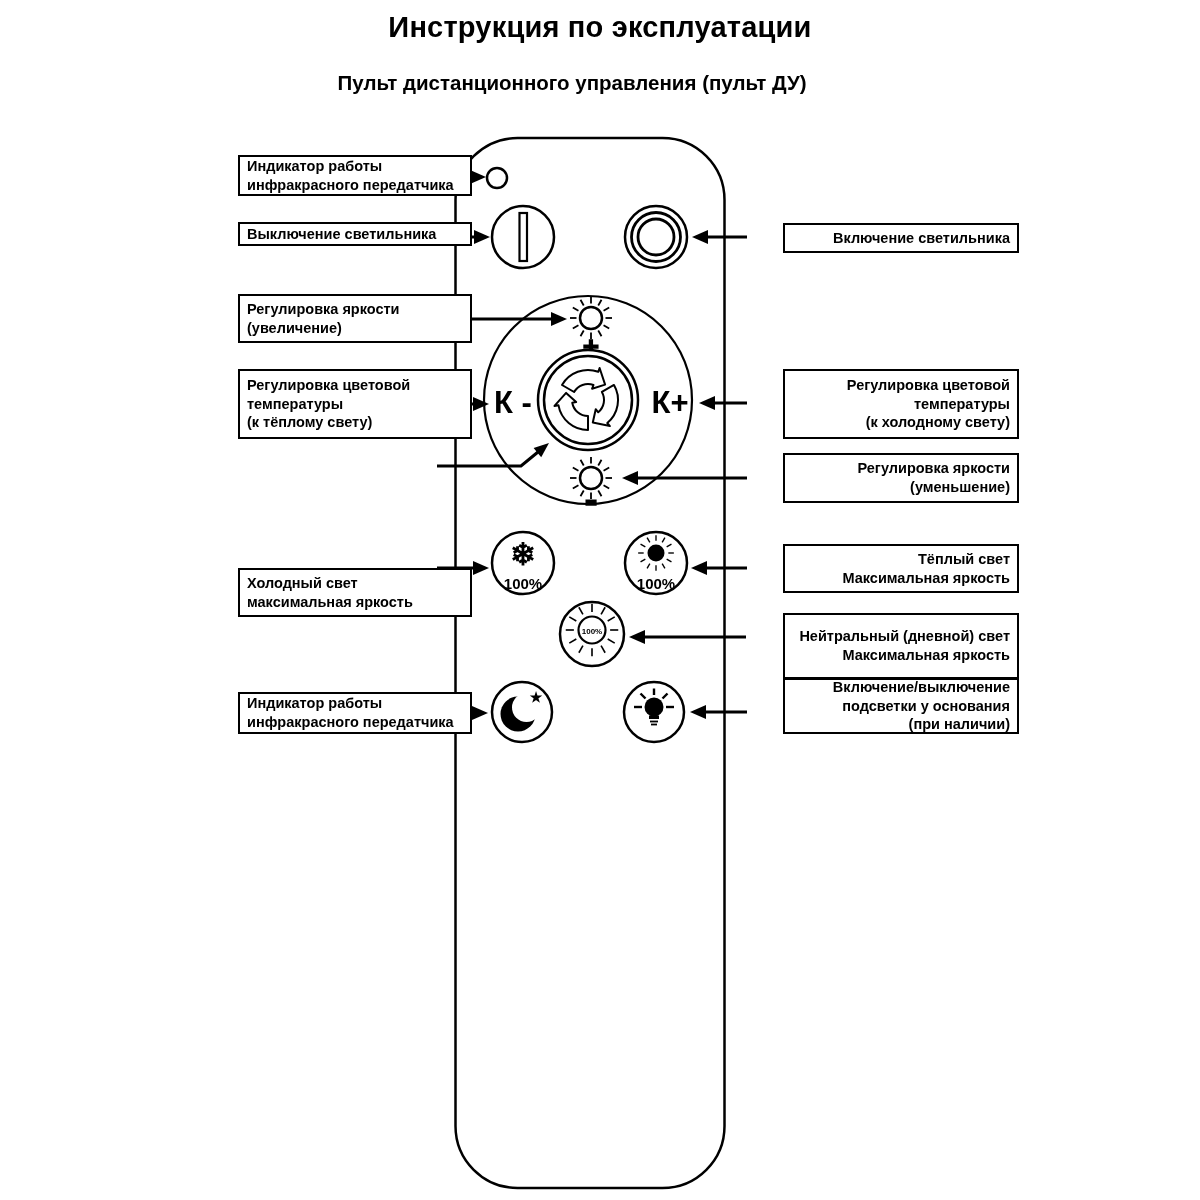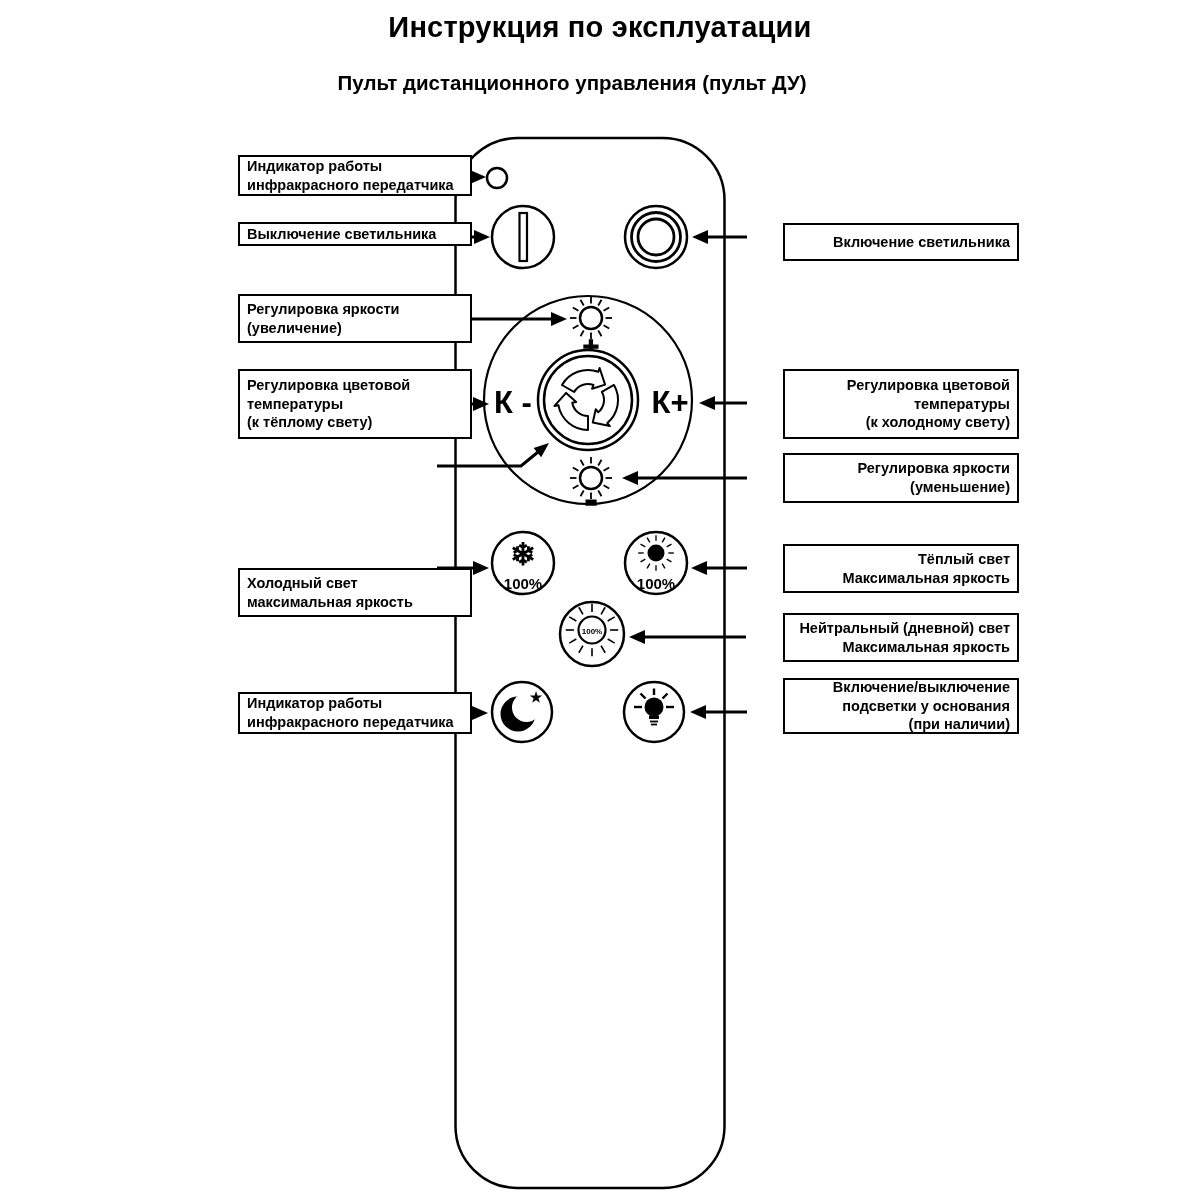--- a/index.html
+++ b/index.html
@@ -193,27 +193,27 @@
   <div class="co left" style="top:294px;height:49px;">Регулировка яркости
 (увеличение)</div>
   <div class="co left" style="top:369px;height:70px;">Регулировка цветовой
 температуры
 (к тёплому свету)</div>
   <div class="co left" style="top:568px;height:49px;">Холодный свет
 максимальная яркость</div>
   <div class="co left" style="top:692px;height:42px;">Индикатор работы
 инфракрасного передатчика</div>
 
-  <div class="co right" style="top:223px;height:38px;padding-left:24px;">Включение светильника</div>
+  <div class="co right" style="top:223px;height:30px;padding-left:24px;">Включение светильника</div>
   <div class="co right" style="top:369px;height:70px;">Регулировка цветовой
 температуры
 (к холодному свету)</div>
   <div class="co right" style="top:453px;height:50px;">Регулировка яркости
 (уменьшение)</div>
   <div class="co right" style="top:544px;height:49px;">Тёплый свет
 Максимальная яркость</div>
-  <div class="co right" style="top:613px;height:49px;">Нейтральный (дневной) свет
+  <div class="co right" style="top:613px;height:66px;">Нейтральный (дневной) свет
 Максимальная яркость</div>
   <div class="co right" style="top:678px;height:56px;">Включение/выключение
 подсветки у основания
 (при наличии)</div>
 
 </div>
 
 </body></html>

